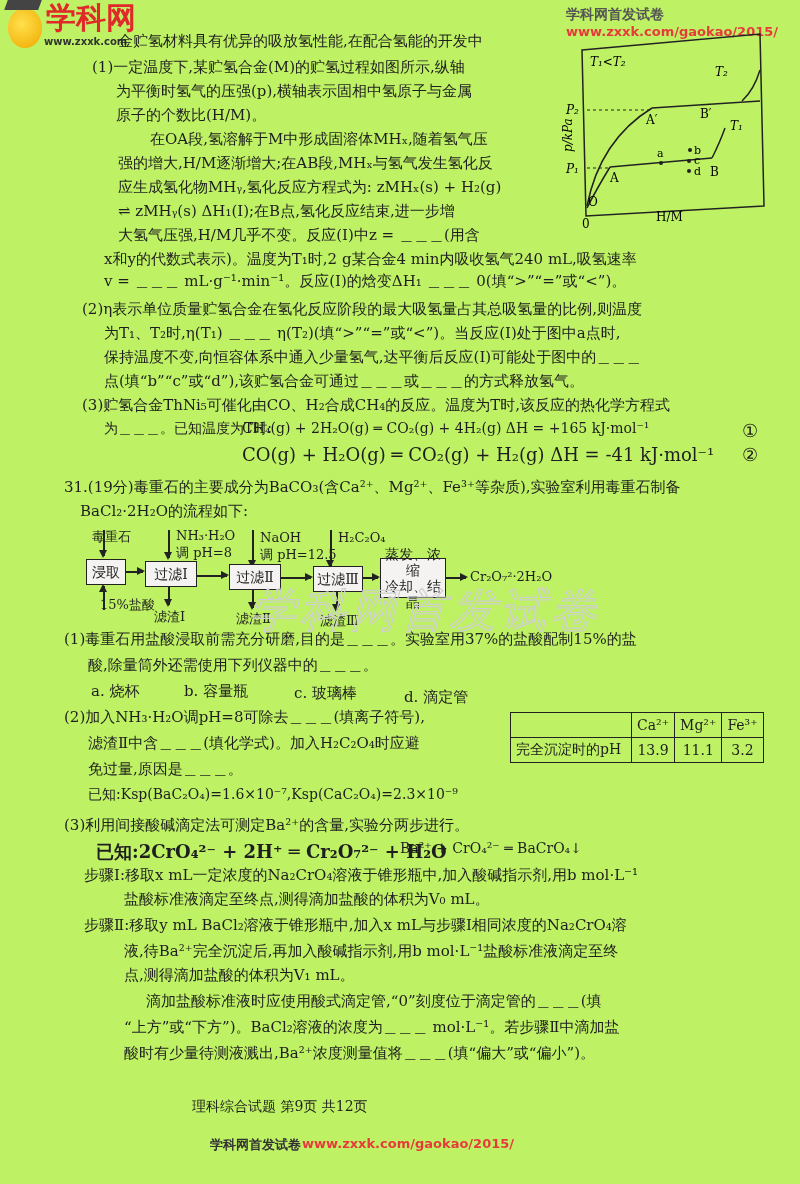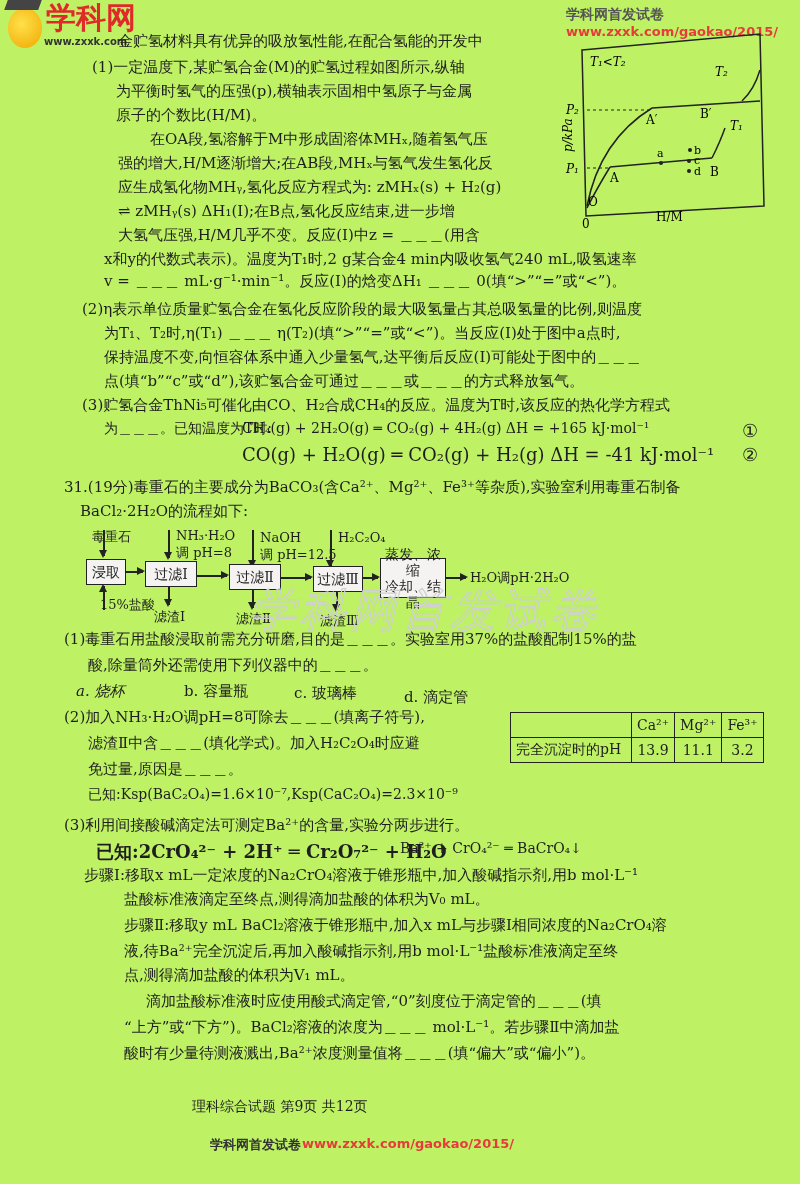--- a/index.html
+++ b/index.html
@@ -123,35 +123,35 @@
     <div class="flow-box" style="left:380px;top:558px;width:64px;height:38px;flex-direction:column;">
       <span>蒸发、浓缩</span>
       <span>冷却、结晶</span>
     </div>
 
     <div class="arrow-h" style="left:126px;top:571px;width:17px;"></div>
     <div class="arrow-h" style="left:197px;top:575px;width:30px;"></div>
     <div class="arrow-h" style="left:281px;top:577px;width:30px;"></div>
     <div class="arrow-h" style="left:363px;top:577px;width:15px;"></div>
     <div class="arrow-h" style="left:446px;top:577px;width:20px;"></div>
-    <div class="flow-label" style="left:470px;top:569px;">H₂O调pH·2H₂O</div>
+    <div class="flow-label" style="left:470px;top:569px;">Cr₂O₇²·2H₂O</div>
 
     <div class="arrow-v down" style="left:168px;top:587px;height:18px;"></div>
     <div class="arrow-v down" style="left:252px;top:590px;height:18px;"></div>
     <div class="arrow-v down" style="left:336px;top:592px;height:18px;"></div>
     <div class="flow-label" style="left:154px;top:608px;">滤渣Ⅰ</div>
     <div class="flow-label" style="left:236px;top:610px;">滤渣Ⅱ</div>
     <div class="flow-label" style="left:320px;top:612px;">滤渣Ⅲ</div>
   </div>
 
   <div class="bigwm" style="left:250px;top:580px;">学科网首发试卷</div>
 
   <div class="abs" style="left:64px;top:630px;">(1)毒重石用盐酸浸取前需充分研磨,目的是＿＿＿。实验室用37%的盐酸配制15%的盐</div>
   <div class="abs" style="left:88px;top:656px;">酸,除量筒外还需使用下列仪器中的＿＿＿。</div>
-  <div class="abs" style="left:76px;top:682px;font-style:italic;">a. 烧杯</div>
+  <div class="abs" style="left:91px;top:682px;">a. 烧杯</div>
   <div class="abs" style="left:184px;top:682px;">b. 容量瓶</div>
   <div class="abs" style="left:294px;top:684px;">c. 玻璃棒</div>
   <div class="abs" style="left:404px;top:688px;">d. 滴定管</div>
 
   <div class="abs" style="left:64px;top:708px;">(2)加入NH₃·H₂O调pH=8可除去＿＿＿(填离子符号),</div>
   <div class="abs" style="left:88px;top:734px;">滤渣Ⅱ中含＿＿＿(填化学式)。加入H₂C₂O₄时应避</div>
   <div class="abs" style="left:88px;top:760px;">免过量,原因是＿＿＿。</div>
   <div class="abs" style="left:88px;top:786px;font-size:14px;">已知:Ksp(BaC₂O₄)=1.6×10⁻⁷,Ksp(CaC₂O₄)=2.3×10⁻⁹</div>
 
   <table class="ph">
@@ -169,21 +169,21 @@
       <td>3.2</td>
     </tr>
   </tbody>
     </table>
 
   <div class="abs" style="left:64px;top:816px;">(3)利用间接酸碱滴定法可测定Ba²⁺的含量,实验分两步进行。</div>
   <div class="abs" style="left:96px;top:840px;font-size:18px;font-weight:bold;">已知:2CrO₄²⁻ + 2H⁺ ═ Cr₂O₇²⁻ + H₂O</div>
   <div class="abs" style="left:400px;top:840px;font-size:14px;">Ba²⁺ + CrO₄²⁻ ═ BaCrO₄↓</div>
   <div class="abs" style="left:84px;top:866px;">步骤Ⅰ:移取x mL一定浓度的Na₂CrO₄溶液于锥形瓶中,加入酸碱指示剂,用b mol·L⁻¹</div>
   <div class="abs" style="left:124px;top:890px;">盐酸标准液滴定至终点,测得滴加盐酸的体积为V₀ mL。</div>
-  <div class="abs" style="left:84px;top:916px;margin-left:40px;">步骤Ⅱ:移取y mL BaCl₂溶液于锥形瓶中,加入x mL与步骤Ⅰ相同浓度的Na₂CrO₄溶</div>
+  <div class="abs" style="left:84px;top:916px;">步骤Ⅱ:移取y mL BaCl₂溶液于锥形瓶中,加入x mL与步骤Ⅰ相同浓度的Na₂CrO₄溶</div>
   <div class="abs" style="left:124px;top:942px;">液,待Ba²⁺完全沉淀后,再加入酸碱指示剂,用b mol·L⁻¹盐酸标准液滴定至终</div>
   <div class="abs" style="left:124px;top:966px;">点,测得滴加盐酸的体积为V₁ mL。</div>
   <div class="abs" style="left:146px;top:992px;">滴加盐酸标准液时应使用酸式滴定管,“0”刻度位于滴定管的＿＿＿(填</div>
   <div class="abs" style="left:124px;top:1018px;">“上方”或“下方”)。BaCl₂溶液的浓度为＿＿＿ mol·L⁻¹。若步骤Ⅱ中滴加盐</div>
   <div class="abs" style="left:124px;top:1044px;">酸时有少量待测液溅出,Ba²⁺浓度测量值将＿＿＿(填“偏大”或“偏小”)。</div>
 
   <div class="abs" style="left:192px;top:1098px;font-size:14px;">理科综合试题  第9页  共12页</div>
   <div class="abs footer" style="left:210px;top:1136px;color:#333;">学科网首发试卷</div>
   <div class="abs footer" style="left:302px;top:1136px;color:#e63b3b;">www.zxxk.com/gaokao/2015/</div>
 </div>

